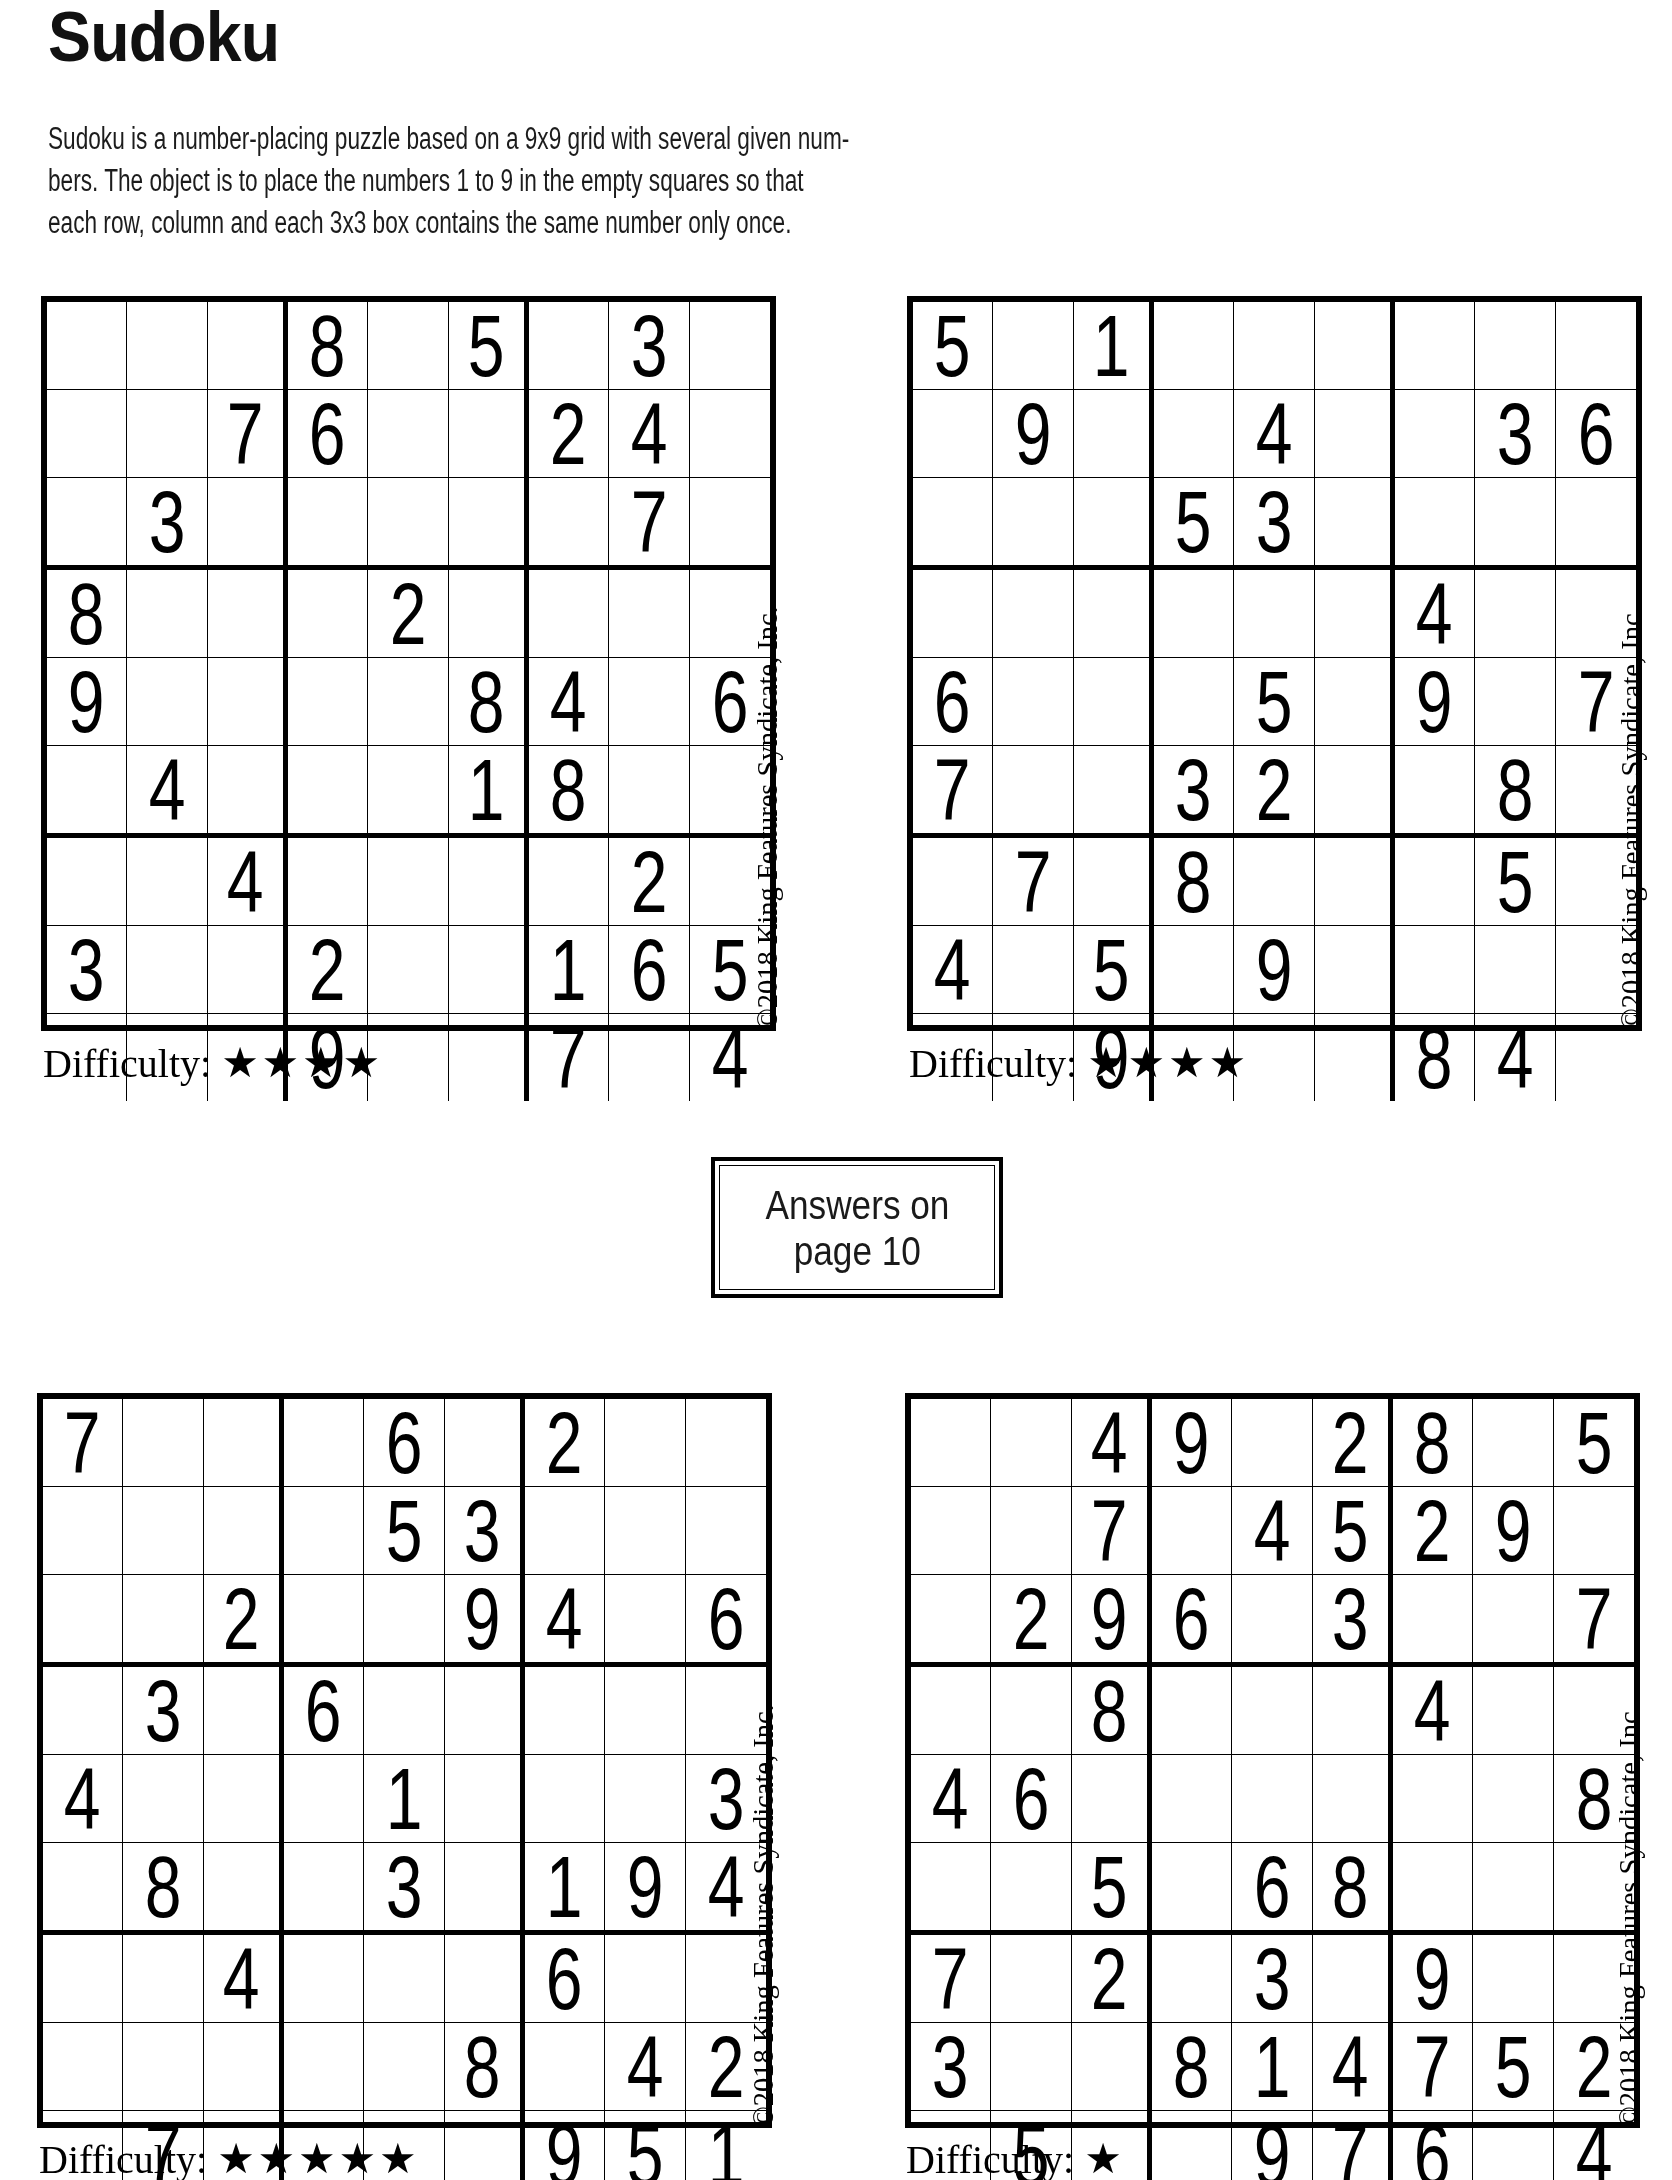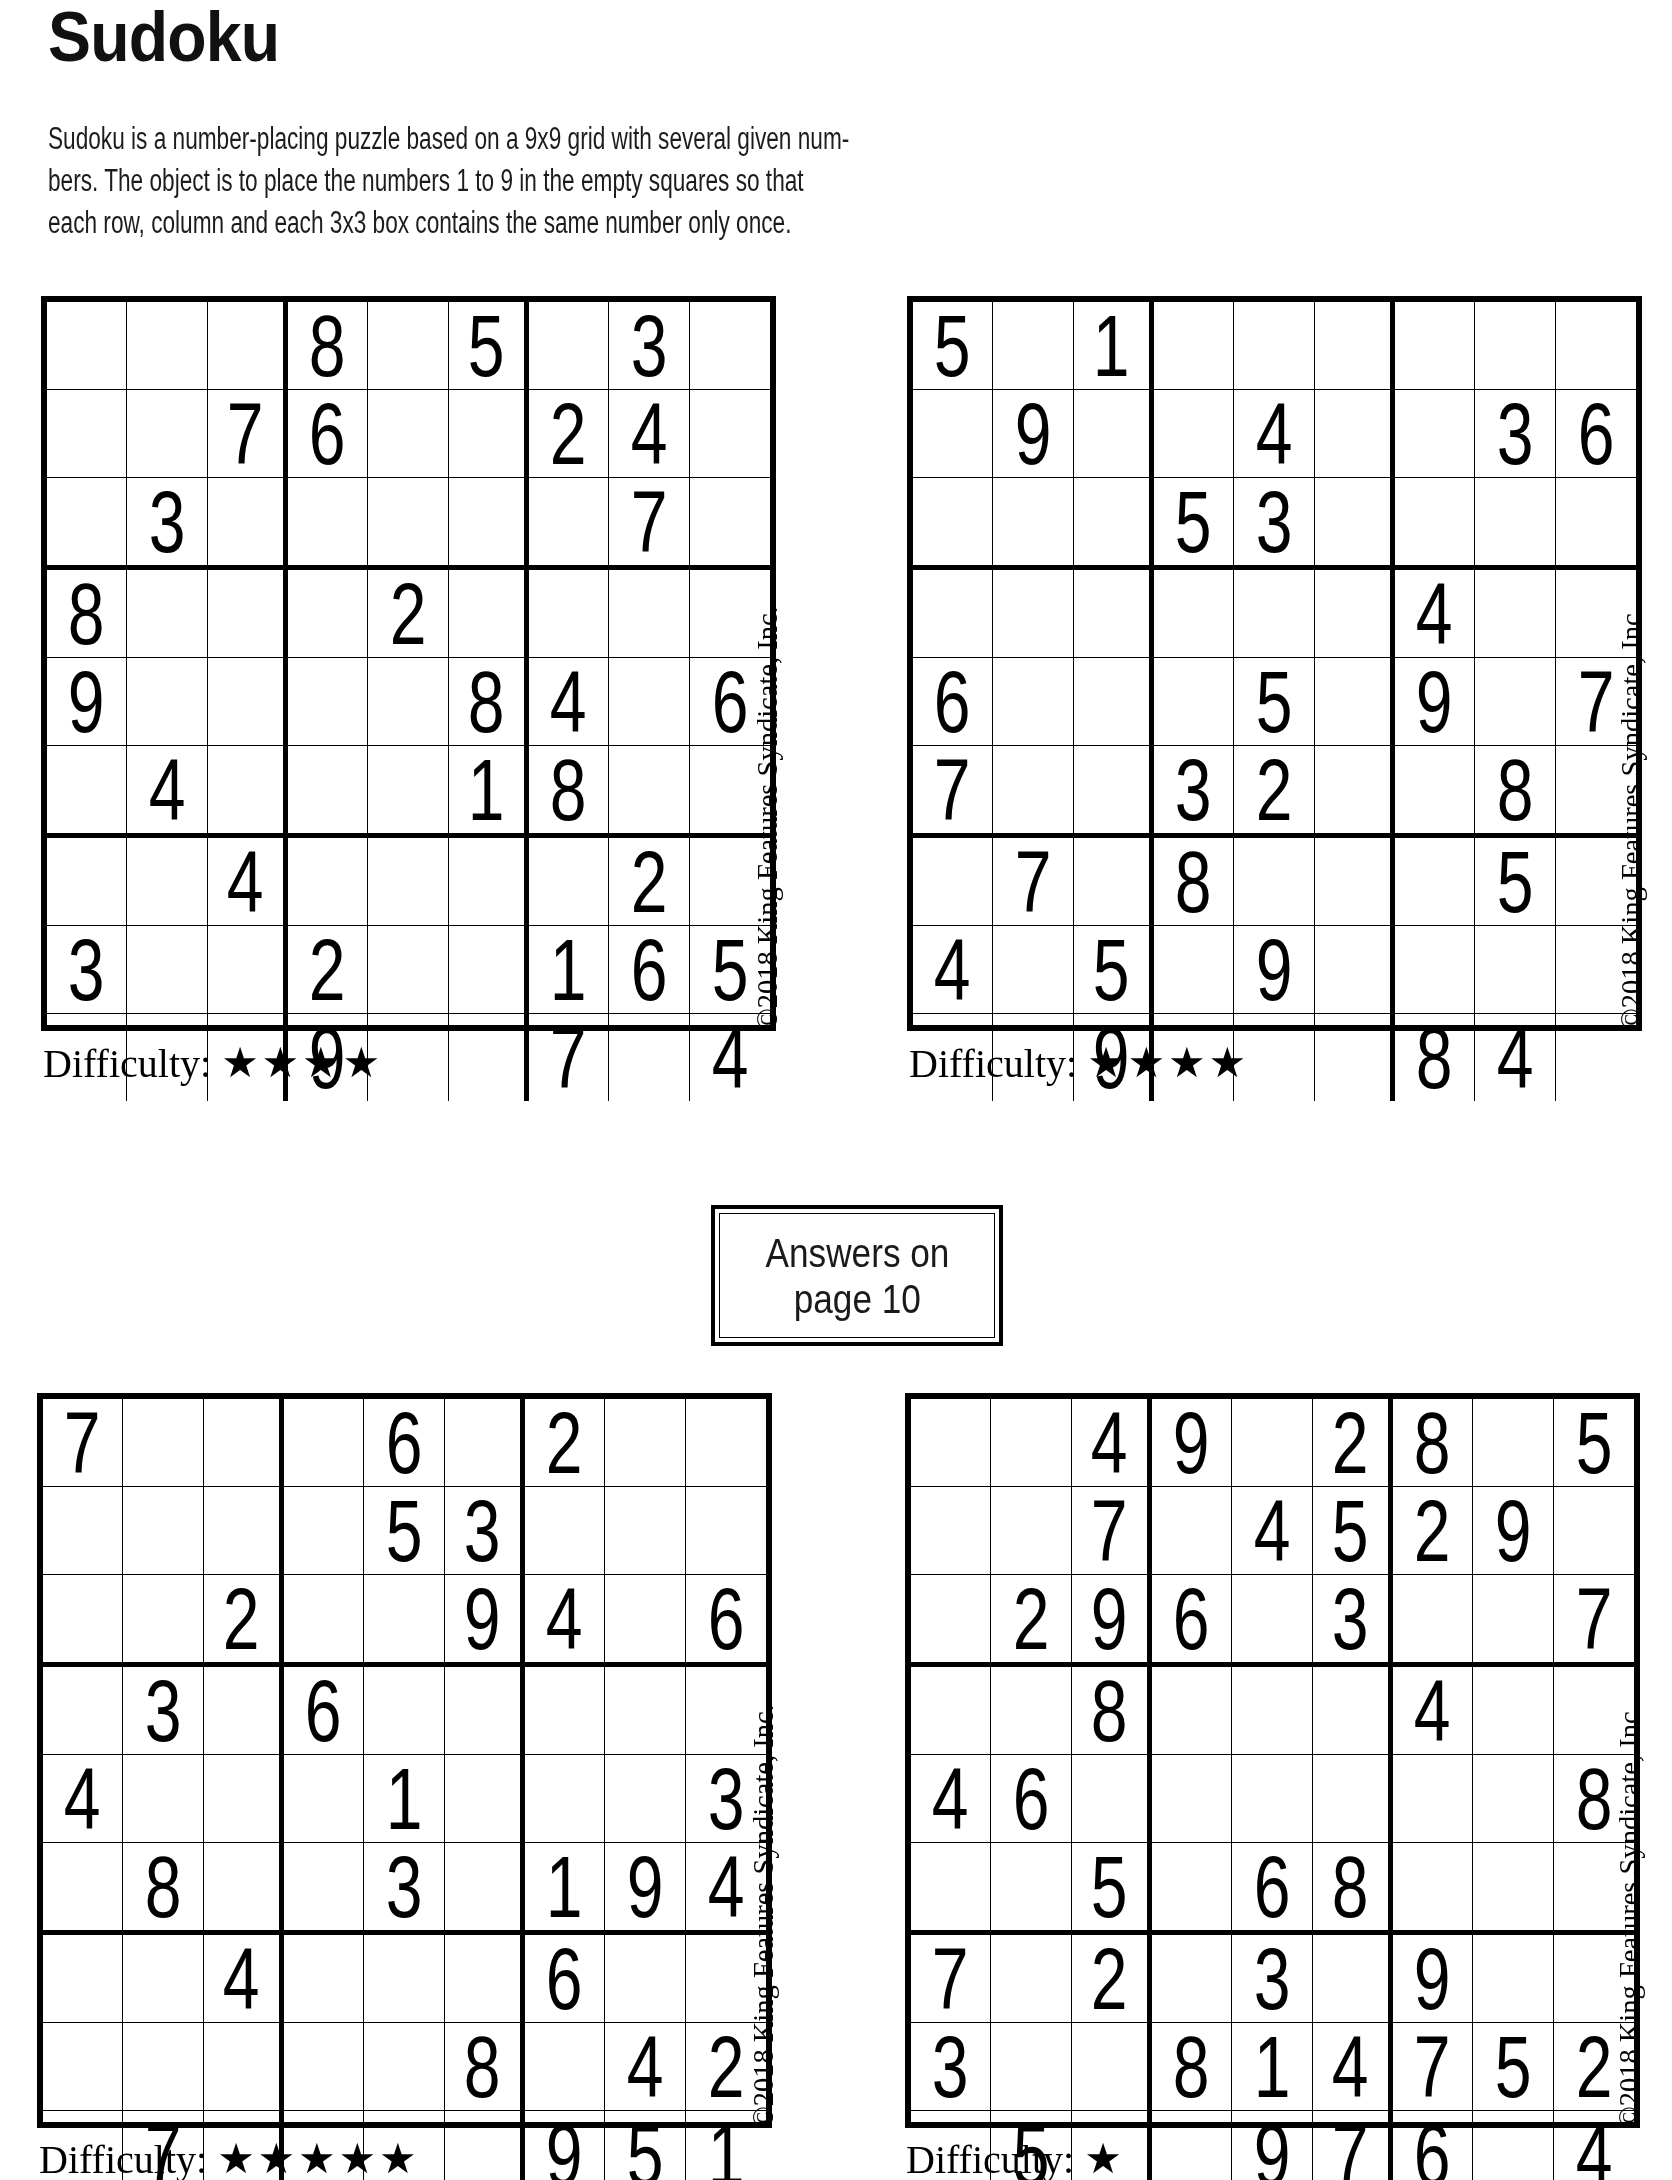--- a/index.html
+++ b/index.html
@@ -77,21 +77,20 @@
   #copy-0 { left:783px;  top:999px; }
   #copy-1 { left:1647px; top:999px; }
   #copy-2 { left:779px;  top:2097px; }
   #copy-3 { left:1645px; top:2097px; }
 
   
   #answers-box {
     left:711px; top:1157px; width:292px; height:141px;
     box-sizing:border-box; border:4.6px solid #000; padding:3.7px;
     background:#fff;
-    margin-top:48px;
   }
   #answers-inner {
     width:100%; height:100%;
     box-sizing:border-box; border:1.8px solid #000;
     display:flex; flex-direction:column;
     align-items:center; justify-content:center;
   }
   .answers-line {
     font-size:40px; line-height:46px; color:#1a1a1a;
     transform:scaleX(0.88);

